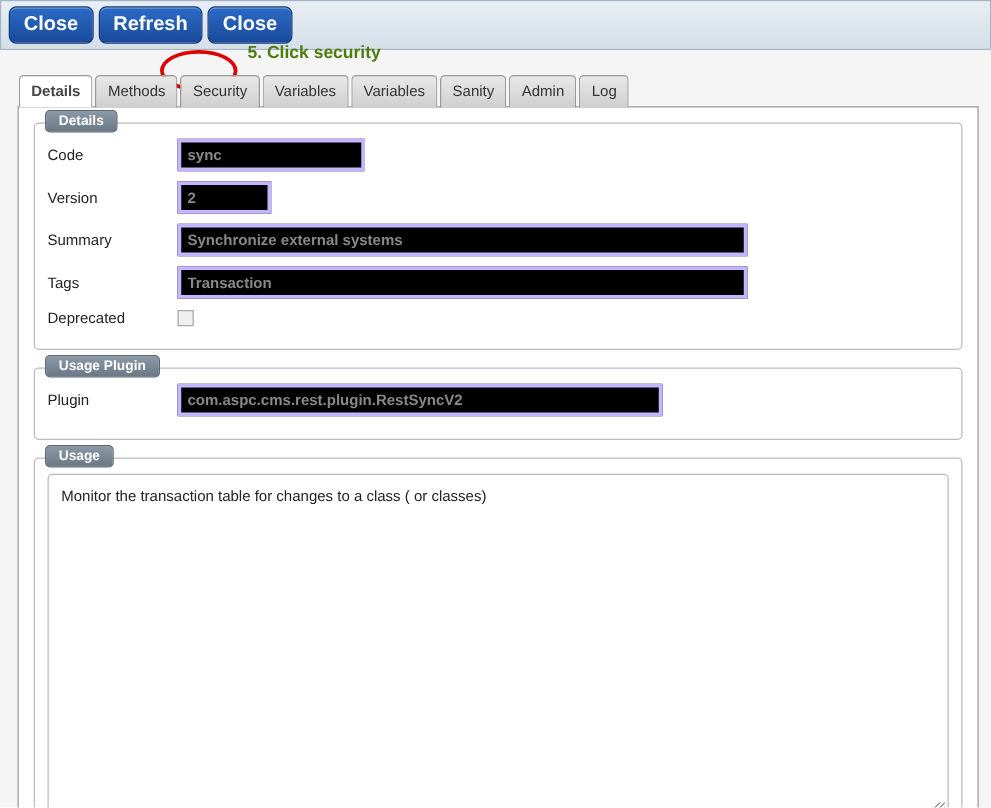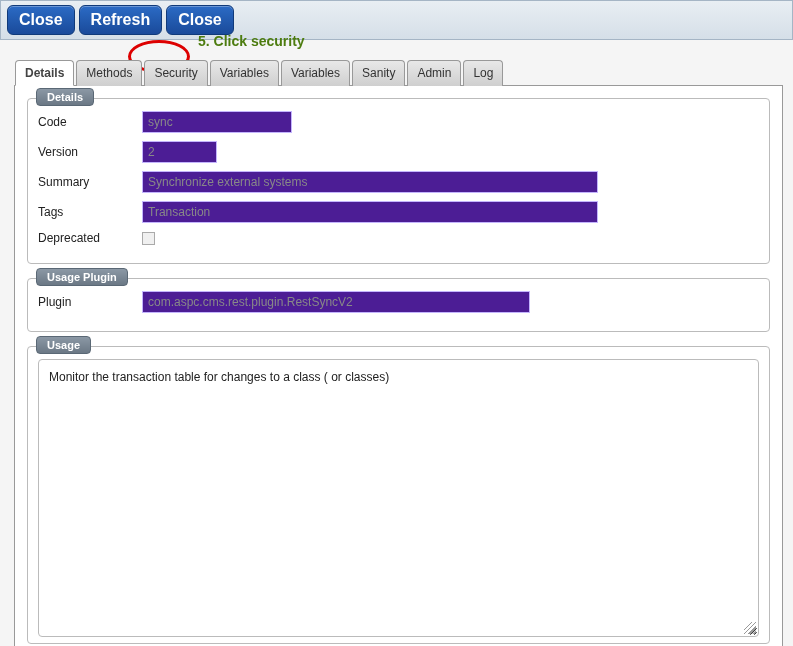--- a/index.html
+++ b/index.html
@@ -108,25 +108,26 @@
   display: flex;
   align-items: center;
   margin-bottom: 8px;
 }
 .form-label {
   width: 104px;
   font-size: 12px;
   color: #222;
 }
 .form-input {
-  border: 1px solid #c4b5fd;
+  border: 3px solid #c4b5fd;
   padding: 3px 5px;
   font-size: 12px;
   color: #888;
-  background: #4c1d95;
+  background: #000000;
+  font-weight: bold;
 }
 .form-input[readonly] { color: #888; }
 .w-150 { width: 150px; }
 .w-75 { width: 75px; }
 .w-410 { width: 456px; }
 .w-440 { width: 388px; }
 
 .usage-area {
   border: 1px solid #bbb;
   border-radius: 4px;

